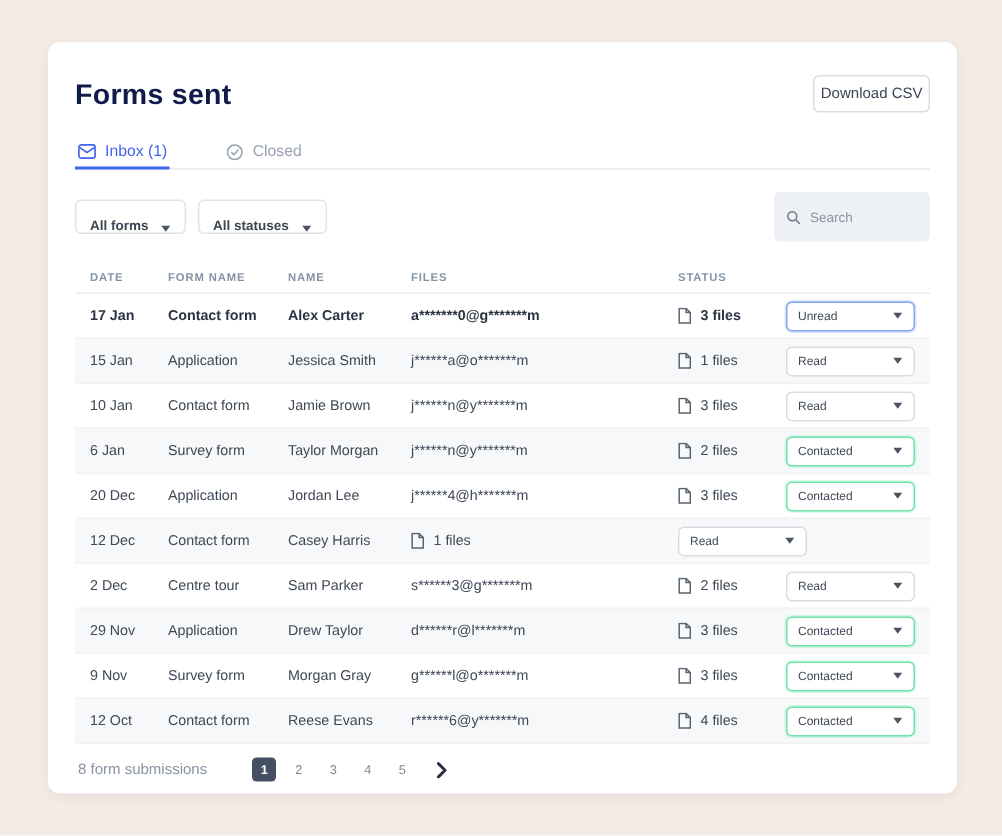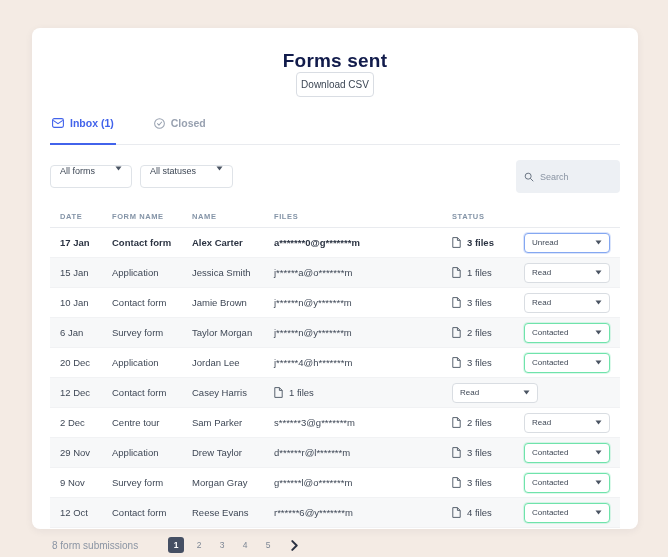--- a/index.html
+++ b/index.html
@@ -13,56 +13,56 @@
   .card {
     position: absolute;
     left: 32px; top: 28px;
     width: 606px; height: 501px;
     background: #ffffff;
     border-radius: 8px;
     box-shadow: 0 2px 8px rgba(40,40,60,0.06);
     padding: 22px 18px 12px 18px;
   }
   
-  .card-header { display: flex; justify-content: space-between; align-items: center; flex-direction: column; }
+  .card-header { display: flex; justify-content: space-between; align-items: flex-end; }
   .page-title { font-size: 19px; font-weight: 700; color: #111b4b; letter-spacing: 0.2px; }
   .btn-download {
     background: #fff;
     border: 1px solid #d9dde3;
     border-radius: 4px;
     padding: 6px 4px;
     font-size: 10px;
     font-weight: 500;
     color: #3c4654;
     font-family: "Liberation Sans", sans-serif;
     cursor: pointer;
   }
   
   .tabs { display: flex; gap: 36px; margin-top: 20px; border-bottom: 1px solid #e9ebef; }
   .tab {
     display: flex; align-items: center; gap: 6px;
-    font-size: 10.5px; font-weight: 700;
-    padding: 0 2px 14px 2px;
+    font-size: 10.5px; font-weight: 400;
+    padding: 0 2px 4px 2px;
     color: #98a1b0;
     cursor: pointer;
     border-bottom: 2px solid transparent;
     margin-bottom: -1px;
   }
   .tab.active { color: #4263eb; border-bottom-color: #4263eb; }
   .tab .icon { display: inline-flex; }
   
   .filter-row { display: flex; align-items: center; gap: 8px; margin-top: 15px; }
   .dropdown {
-    display: flex; align-items: flex-start; justify-content: space-between;
+    display: flex; align-items: flex-end; justify-content: space-between;
     border: 1px solid #dfe3e8; border-radius: 4px;
     background: #fff;
     height: 23px;
     padding: 0 9px;
-    font-size: 9px; color: #3c4654; font-weight: 400;
-    gap: 20px;
+    font-size: 9px; color: #3c4654; font-weight: 700;
+    gap: 8px;
     cursor: pointer;
   }
   .search-box {
     margin-left: auto;
     display: flex; align-items: center; gap: 6px;
     background: #edf0f4;
     border-radius: 4px;
     height: 33px;
     width: 104px;
     padding: 0 8px;

